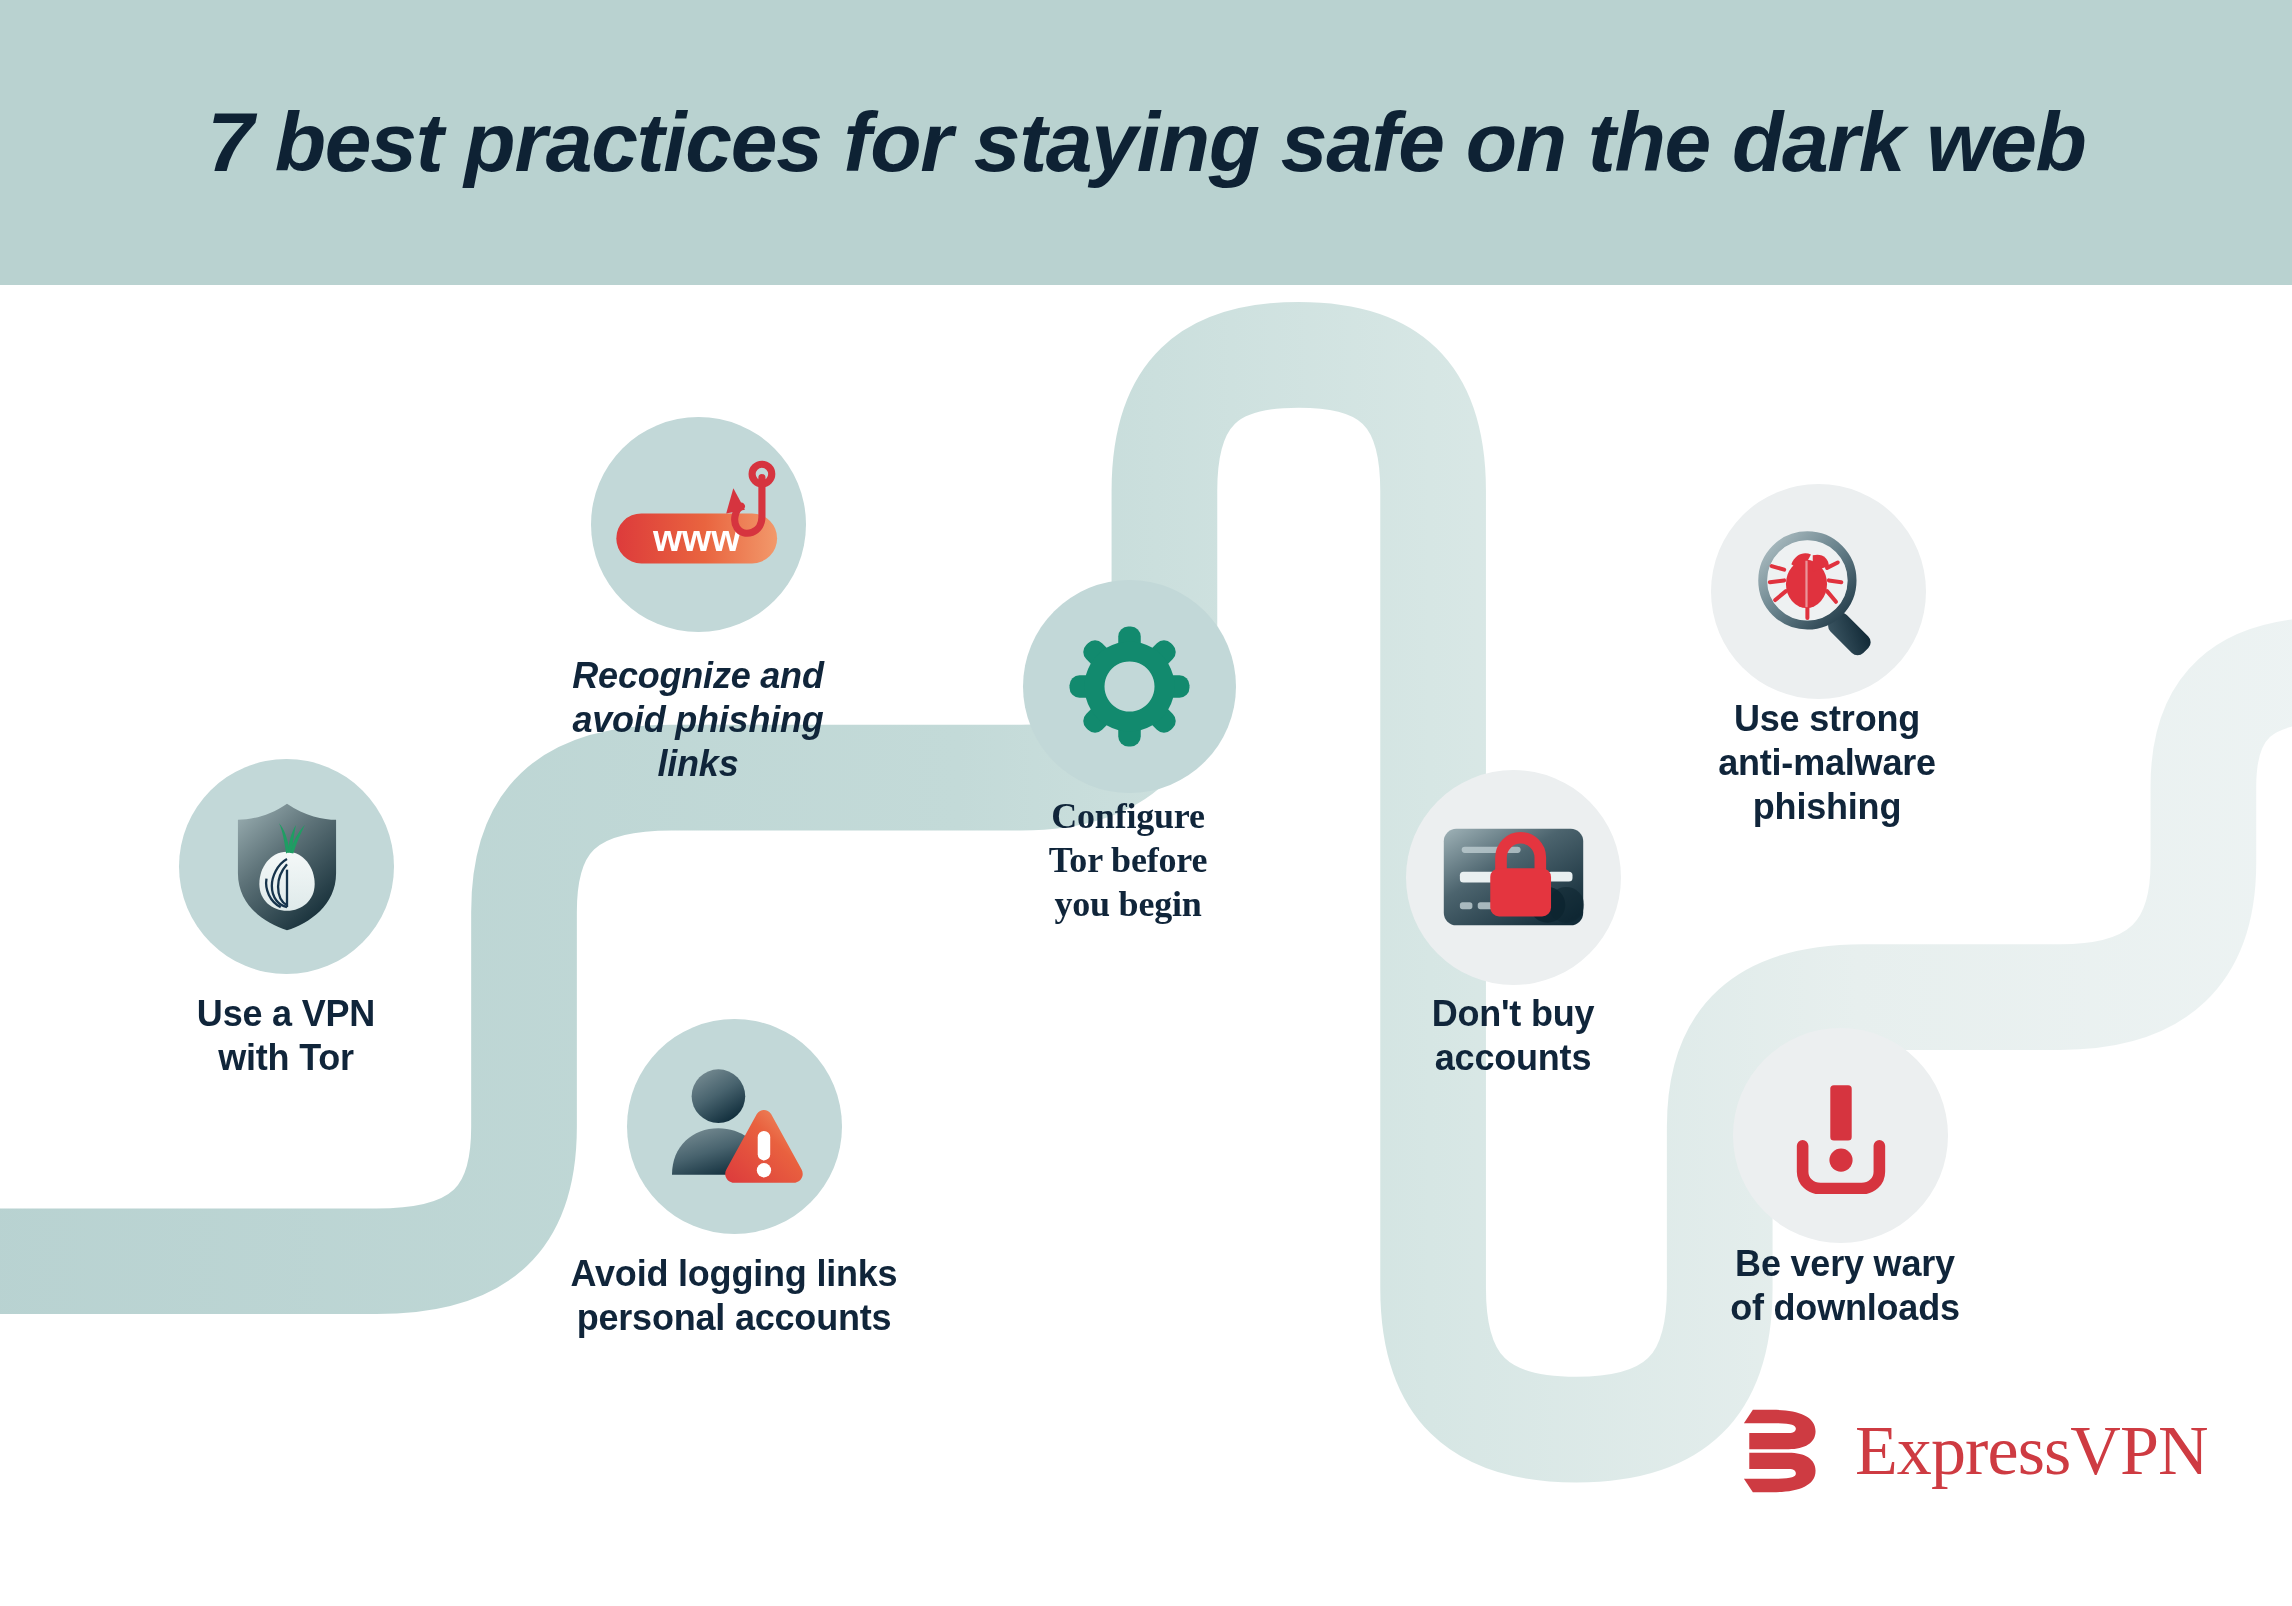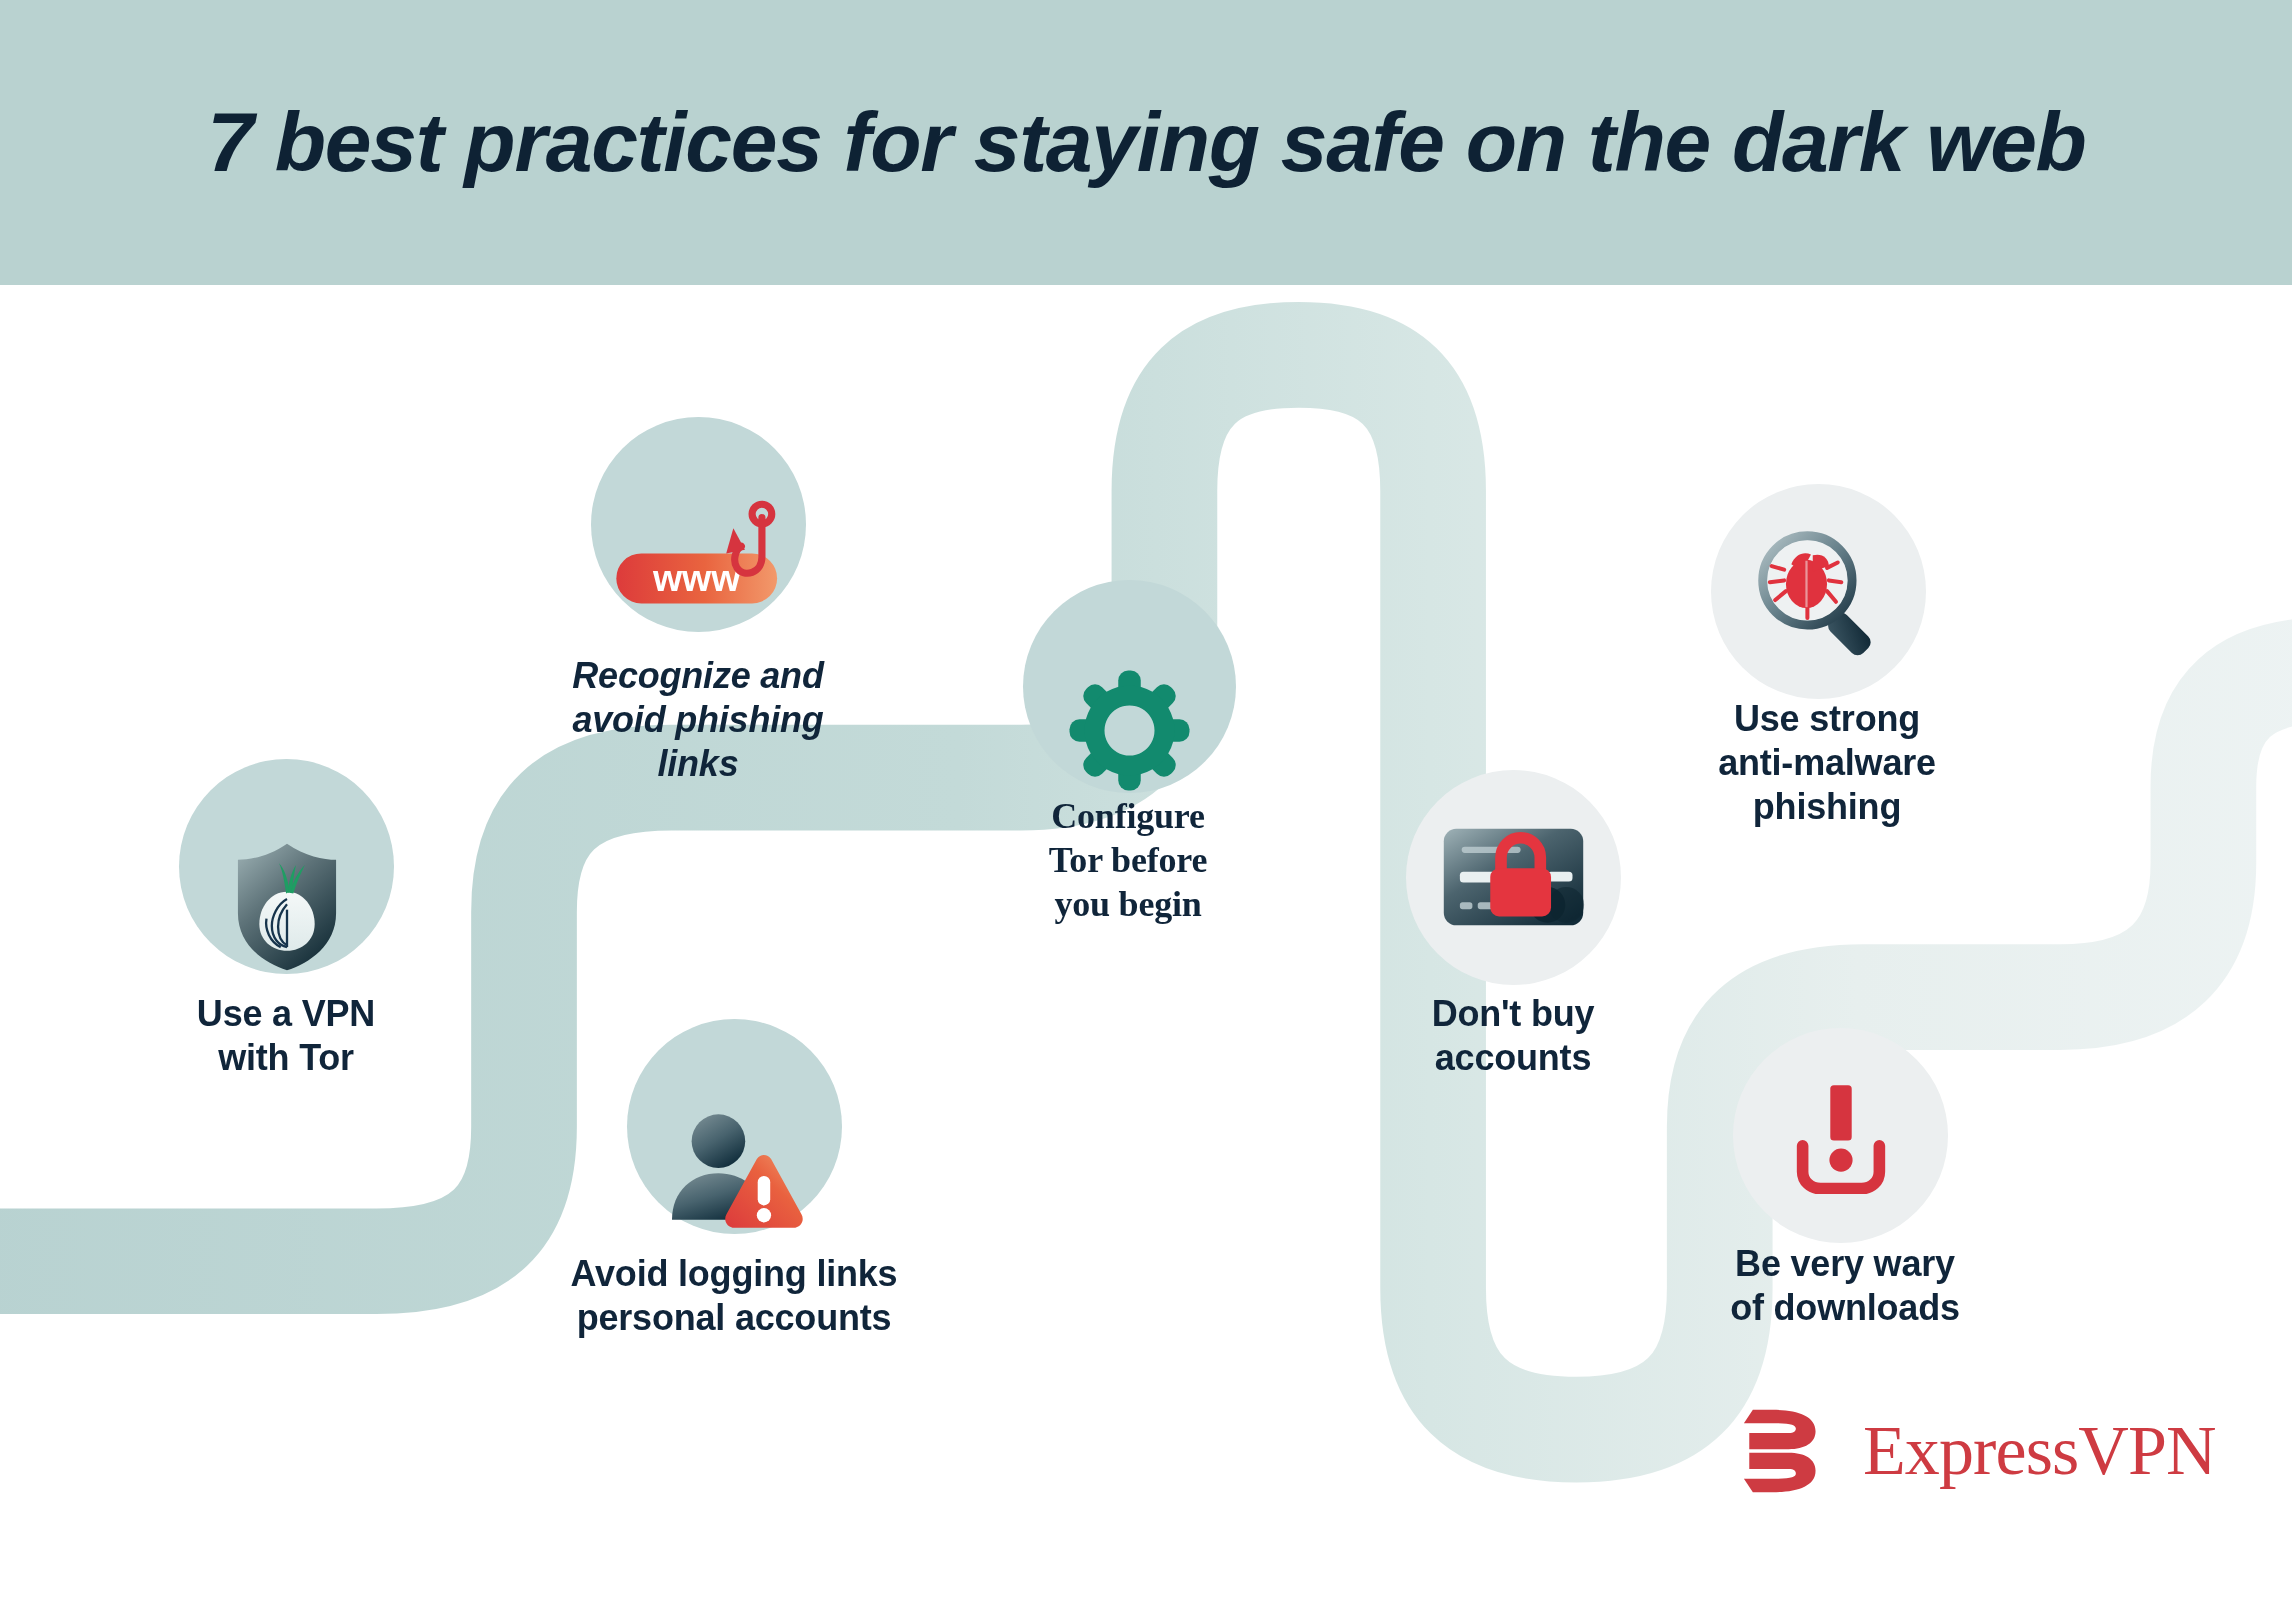--- a/index.html
+++ b/index.html
@@ -25,35 +25,35 @@
 
   
   .road{ position:absolute; left:0; top:285px; width:2293px; height:1322px; }
 
   
   .node{ position:absolute; }
   .bubble{
     position:absolute; border-radius:50%;
     display:flex; align-items:center; justify-content:center;
   }
-  .bubble.teal { background:#c2d8d8;align-items:flex-end; }
+  .bubble.teal { background:#c2d8d8; }
   .bubble.pale { background:#eceff0; }
   .caption{
     position:absolute; text-align:center;
     font-size:36px; font-weight:bold; color:#10253a;
     line-height:1.22; white-space:pre-line; letter-spacing:-0.2px;
   }
 
   
   .icon-svg{ display:block; }
 
   
   .logo-wrap{
     position:absolute; left:1733px; top:1408px;
-    display:flex; align-items:center; gap:24px;
+    display:flex; align-items:center; gap:16px;
   }
   .logo-word{
     font-family:"Liberation Serif", serif;
     font-size:70px; color:#ce3b42; letter-spacing:-0.9px; line-height:1;
   }
 </style>
 </head>
 <body>
 
 <div id="stage">

